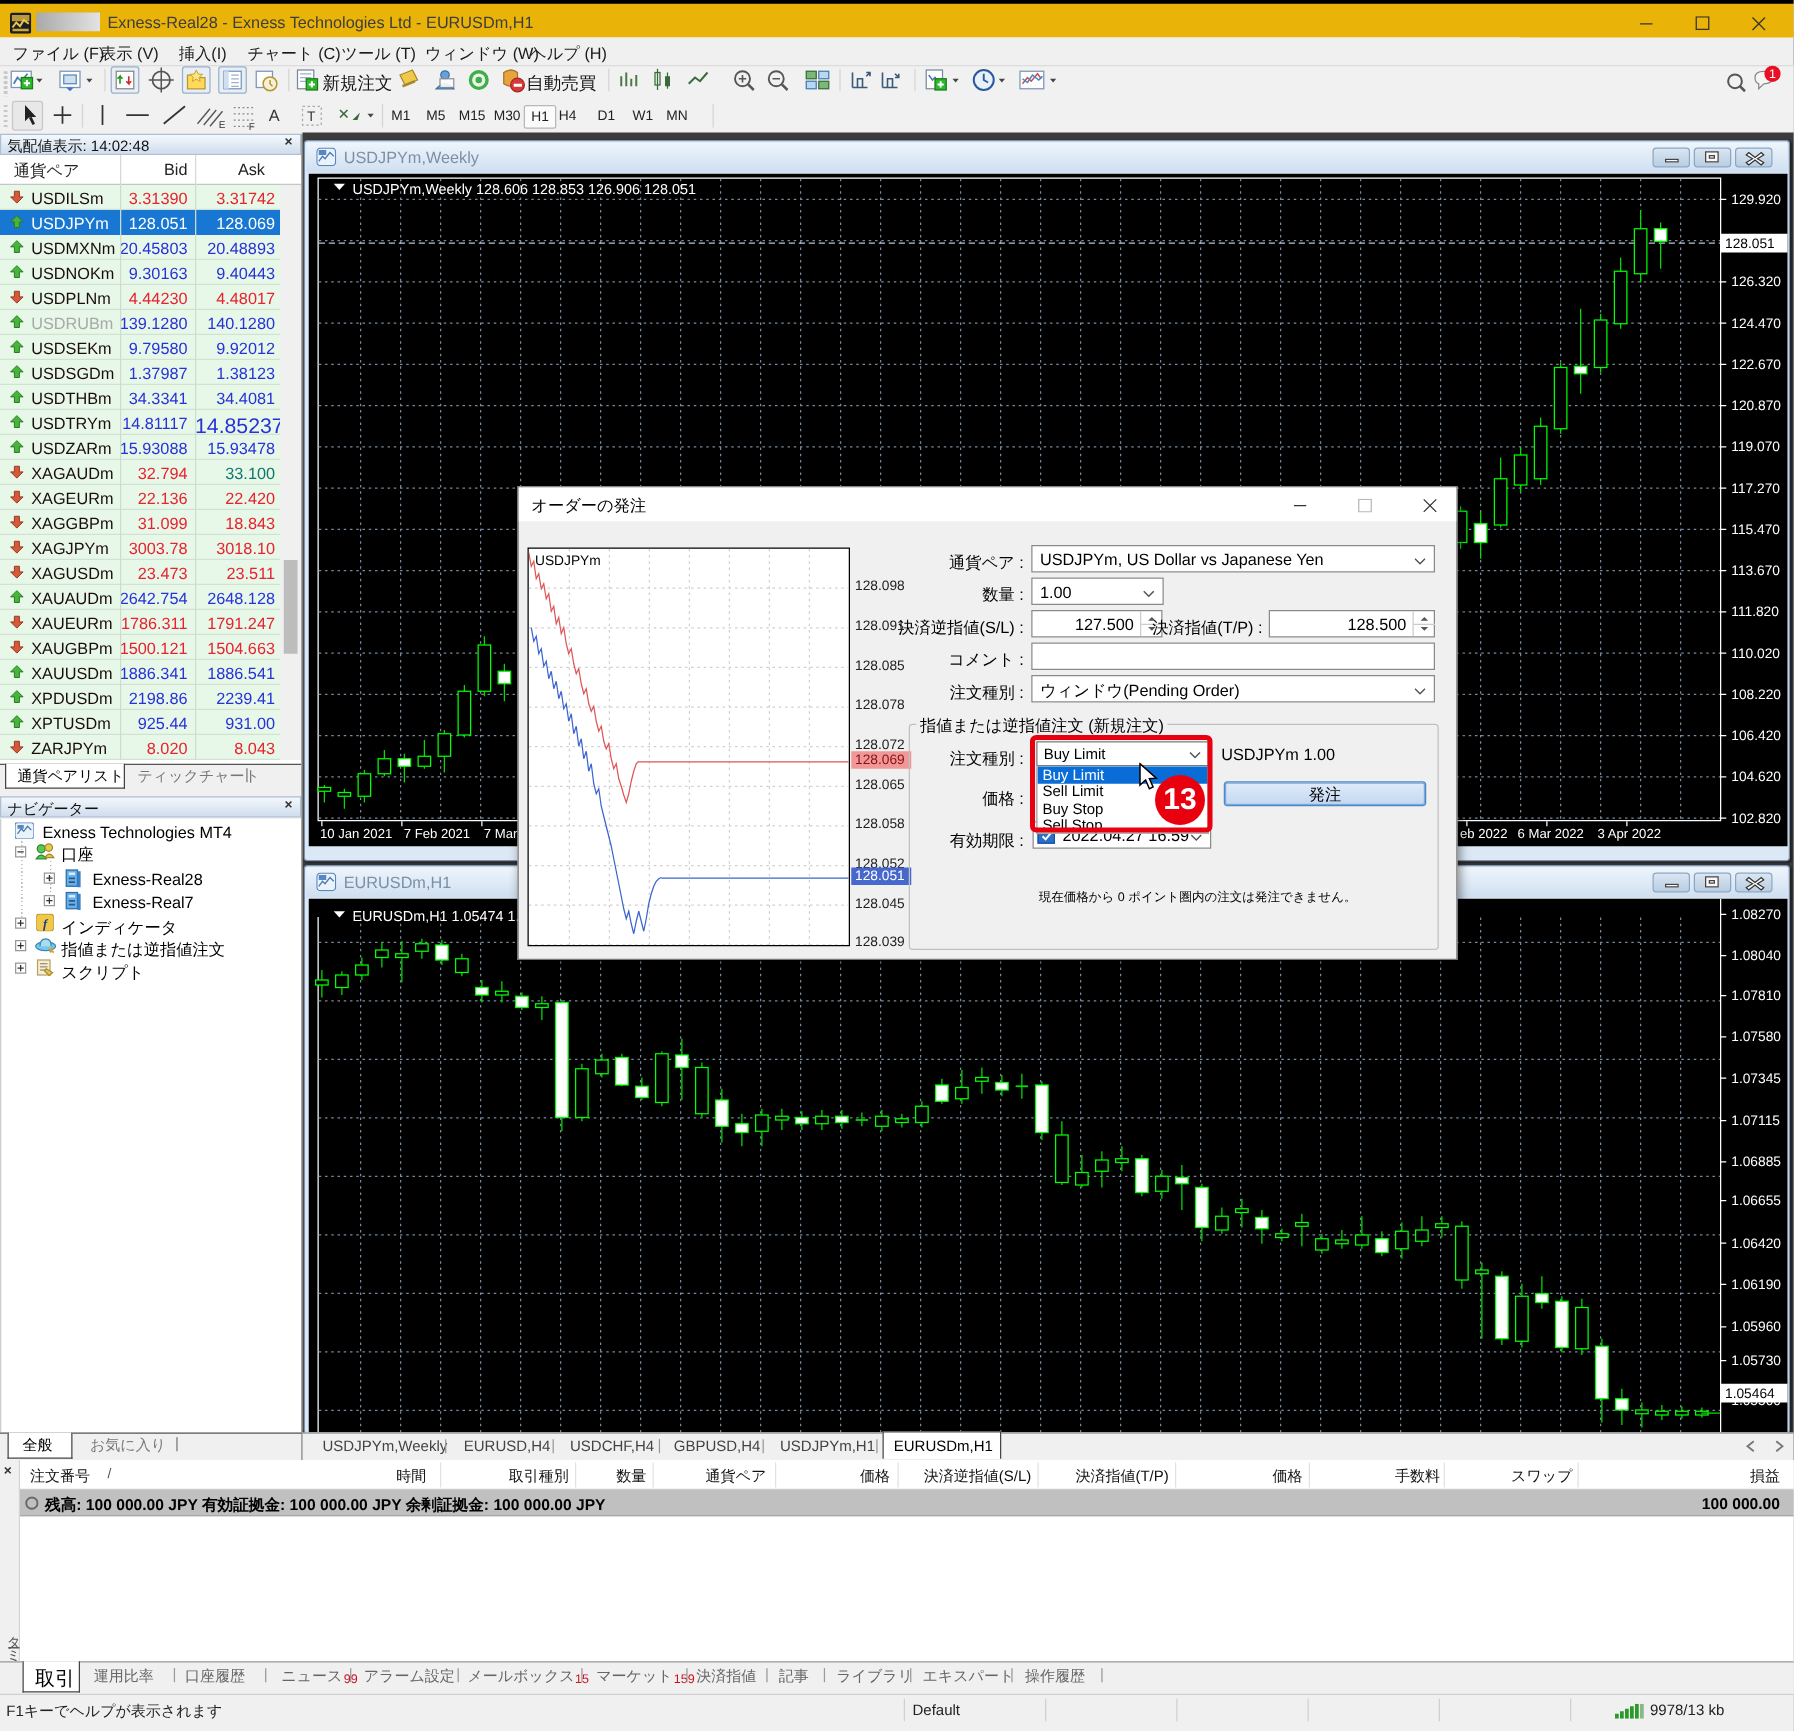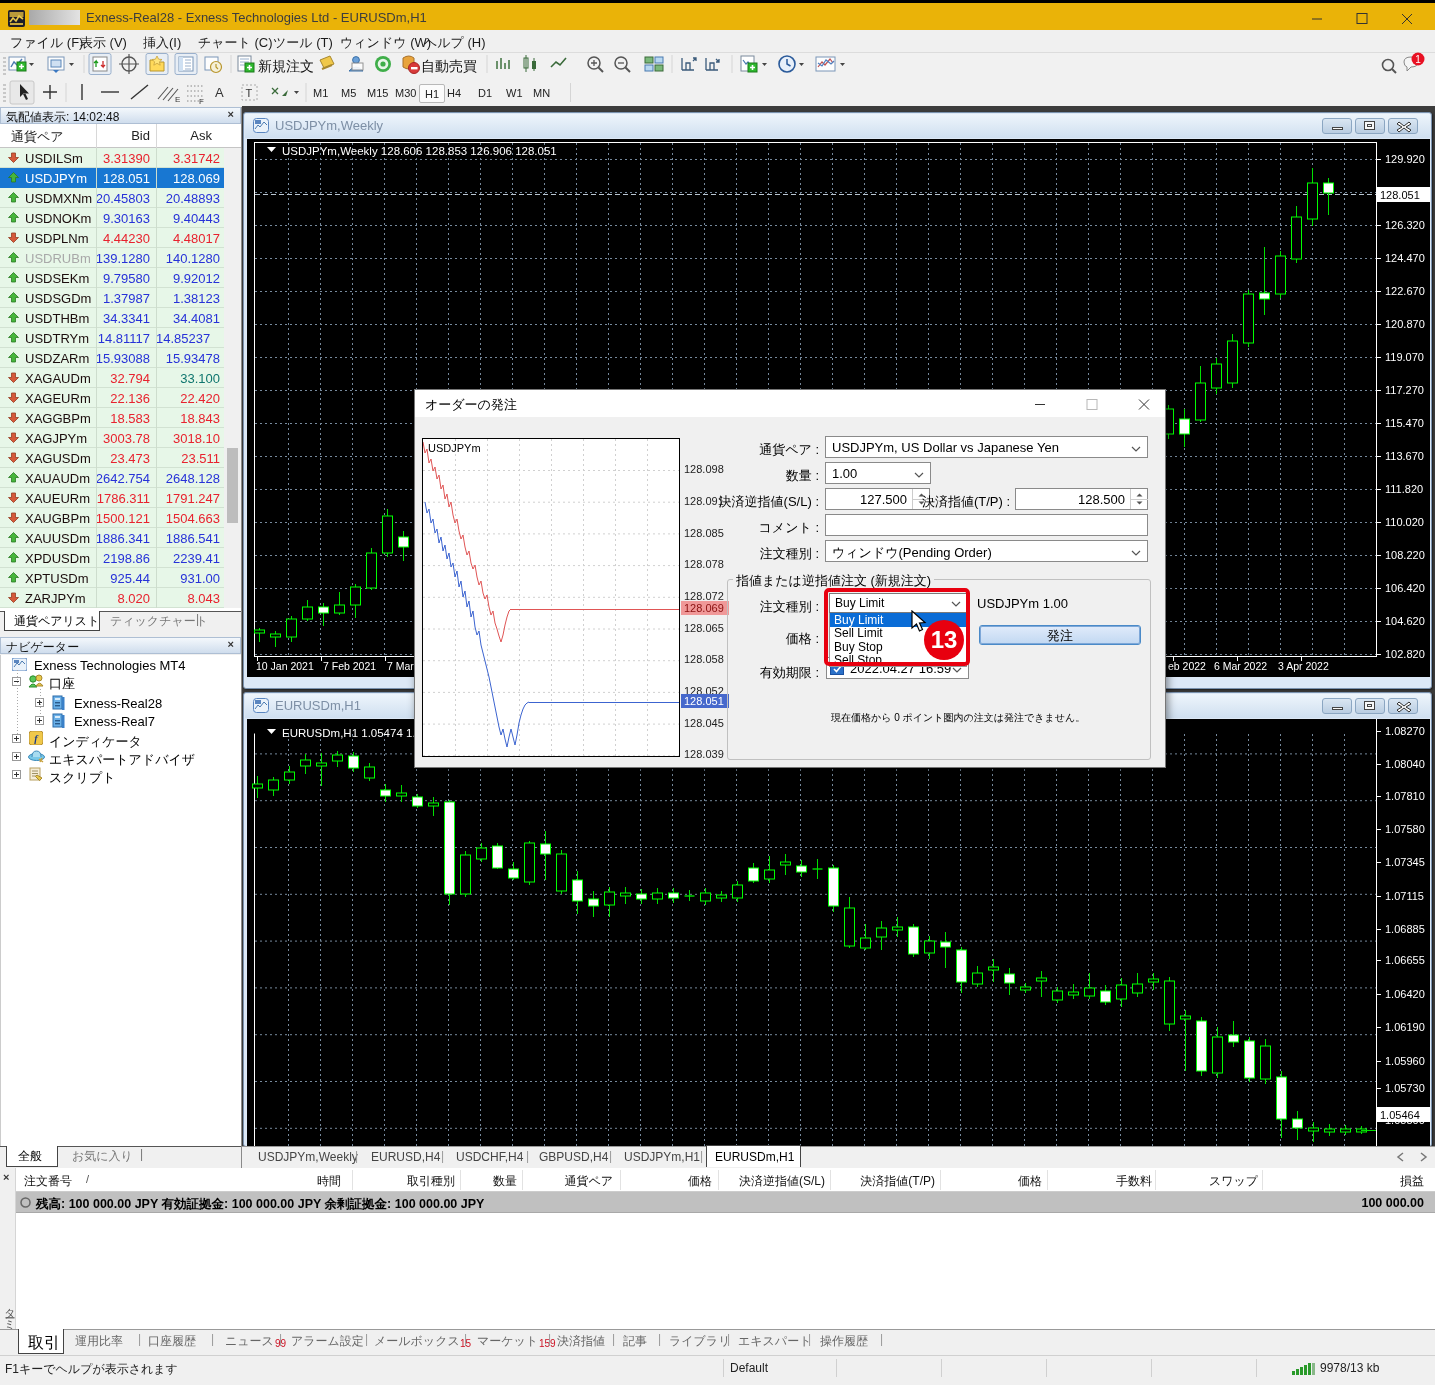--- a/index.html
+++ b/index.html
@@ -241,21 +241,21 @@
   </svg>
 <div class="tx" style="left:25px;top:311px;font-size:13px;color:#1c0d0d">USDTHBm</div>
 <div class="tx" style="left:92px;top:311px;width:58px;font-size:13px;color:#2732d8;text-align:right">34.3341</div>
 <div class="tx" style="left:156px;top:311px;width:64px;font-size:13px;color:#2732d8;text-align:right">34.4081</div>
 <div class="abs" style="left:0;top:327px;width:224px;height:1px;background:#d2e2d2"></div>
 <svg style="left:8px;top:332px" width="11" height="11" viewBox="0 0 11 11">
     <path d="M5.5 0.5 L10.5 5.5 L7.5 5.5 L7.5 10 L3.5 10 L3.5 5.5 L0.5 5.5 Z" fill="#47b53c" stroke="#2a7a22" stroke-width="0.8"></path>
   </svg>
 <div class="tx" style="left:25px;top:331px;font-size:13px;color:#1c0d0d">USDTRYm</div>
 <div class="tx" style="left:92px;top:331px;width:58px;font-size:13px;color:#2732d8;text-align:right">14.81117</div>
-<div class="tx" style="left:156px;top:331px;width:64px;font-size:13px;color:#2732d8;text-align:left">14.85237</div>
+<div class="tx" style="left:156px;top:331px;width:64px;font-size:17px;color:#2732d8;text-align:left">14.85237</div>
 <div class="abs" style="left:0;top:347px;width:224px;height:1px;background:#d2e2d2"></div>
 <svg style="left:8px;top:352px" width="11" height="11" viewBox="0 0 11 11">
     <path d="M5.5 0.5 L10.5 5.5 L7.5 5.5 L7.5 10 L3.5 10 L3.5 5.5 L0.5 5.5 Z" fill="#47b53c" stroke="#2a7a22" stroke-width="0.8"></path>
   </svg>
 <div class="tx" style="left:25px;top:351px;font-size:13px;color:#1c0d0d">USDZARm</div>
 <div class="tx" style="left:92px;top:351px;width:58px;font-size:13px;color:#2732d8;text-align:right">15.93088</div>
 <div class="tx" style="left:156px;top:351px;width:64px;font-size:13px;color:#2732d8;text-align:right">15.93478</div>
 <div class="abs" style="left:0;top:367px;width:224px;height:1px;background:#d2e2d2"></div>
 <svg style="left:8px;top:372px" width="11" height="11" viewBox="0 0 11 11">
     <path d="M5.5 10.5 L0.5 5.5 L3.5 5.5 L3.5 1 L7.5 1 L7.5 5.5 L10.5 5.5 Z" fill="#d6593a" stroke="#963c22" stroke-width="0.8"></path>
@@ -268,21 +268,21 @@
     <path d="M5.5 10.5 L0.5 5.5 L3.5 5.5 L3.5 1 L7.5 1 L7.5 5.5 L10.5 5.5 Z" fill="#d6593a" stroke="#963c22" stroke-width="0.8"></path>
   </svg>
 <div class="tx" style="left:25px;top:391px;font-size:13px;color:#1c0d0d">XAGEURm</div>
 <div class="tx" style="left:92px;top:391px;width:58px;font-size:13px;color:#e8222e;text-align:right">22.136</div>
 <div class="tx" style="left:156px;top:391px;width:64px;font-size:13px;color:#e8222e;text-align:right">22.420</div>
 <div class="abs" style="left:0;top:407px;width:224px;height:1px;background:#d2e2d2"></div>
 <svg style="left:8px;top:412px" width="11" height="11" viewBox="0 0 11 11">
     <path d="M5.5 10.5 L0.5 5.5 L3.5 5.5 L3.5 1 L7.5 1 L7.5 5.5 L10.5 5.5 Z" fill="#d6593a" stroke="#963c22" stroke-width="0.8"></path>
   </svg>
 <div class="tx" style="left:25px;top:411px;font-size:13px;color:#1c0d0d">XAGGBPm</div>
-<div class="tx" style="left:92px;top:411px;width:58px;font-size:13px;color:#e8222e;text-align:right">18.583</div>
+<div class="tx" style="left:92px;top:411px;width:58px;font-size:13px;color:#e8222e;text-align:right">31.099</div>
 <div class="tx" style="left:156px;top:411px;width:64px;font-size:13px;color:#e8222e;text-align:right">18.843</div>
 <div class="abs" style="left:0;top:427px;width:224px;height:1px;background:#d2e2d2"></div>
 <svg style="left:8px;top:432px" width="11" height="11" viewBox="0 0 11 11">
     <path d="M5.5 10.5 L0.5 5.5 L3.5 5.5 L3.5 1 L7.5 1 L7.5 5.5 L10.5 5.5 Z" fill="#d6593a" stroke="#963c22" stroke-width="0.8"></path>
   </svg>
 <div class="tx" style="left:25px;top:431px;font-size:13px;color:#1c0d0d">XAGJPYm</div>
 <div class="tx" style="left:92px;top:431px;width:58px;font-size:13px;color:#e8222e;text-align:right">3003.78</div>
 <div class="tx" style="left:156px;top:431px;width:64px;font-size:13px;color:#e8222e;text-align:right">3018.10</div>
 <div class="abs" style="left:0;top:447px;width:224px;height:1px;background:#d2e2d2"></div>
 <svg style="left:8px;top:452px" width="11" height="11" viewBox="0 0 11 11">
@@ -407,21 +407,21 @@
 <div class="tx" style="left:49px;top:733px;font-size:13px;color:#000">インディケータ</div>
 <div class="abs" style="left:12px;top:752px;width:9px;height:9px;background:#fff;border:1px solid #999">
     <div class="abs" style="left:1px;top:3px;width:5px;height:1px;background:#333"></div>
     <div class="abs" style="left:3px;top:1px;width:1px;height:5px;background:#333"></div>
   </div>
 <svg style="left:28px;top:749px" width="17" height="14" viewBox="0 0 17 14">
     <ellipse cx="8.5" cy="8" rx="8" ry="3.5" fill="#78c8e8" stroke="#3a88b8"></ellipse>
     <path d="M4 8 q0 -6 4.5 -6 q4.5 0 4.5 6" fill="#a8dcf0" stroke="#3a88b8"></path>
     <path d="M11 10 l4 3 m-1 -4 l-2 4" stroke="#c8a23e" stroke-width="1.5"></path>
   </svg>
-<div class="tx" style="left:49px;top:751px;font-size:13px;color:#000">エキスパートアドバイザ</div>
+<div class="tx" style="left:49px;top:751px;font-size:13px;color:#000">指値または逆指値注文</div>
 <div class="abs" style="left:12px;top:770px;width:9px;height:9px;background:#fff;border:1px solid #999">
     <div class="abs" style="left:1px;top:3px;width:5px;height:1px;background:#333"></div>
     <div class="abs" style="left:3px;top:1px;width:1px;height:5px;background:#333"></div>
   </div>
 <svg style="left:29px;top:767px" width="14" height="14" viewBox="0 0 14 14">
     <rect x="1" y="1" width="10" height="12" fill="#f5edd8" stroke="#b8a060"></rect>
     <path d="M3 4 h6 M3 6.5 h6 M3 9 h4" stroke="#8a7a4a" stroke-width="0.8"></path>
     <path d="M8 8 l5 3 -2.5 2.5 -4 -4 Z" fill="#e8c84a" stroke="#a8882e"></path>
   </svg>
 <div class="tx" style="left:49px;top:769px;font-size:13px;color:#000">スクリプト</div>

